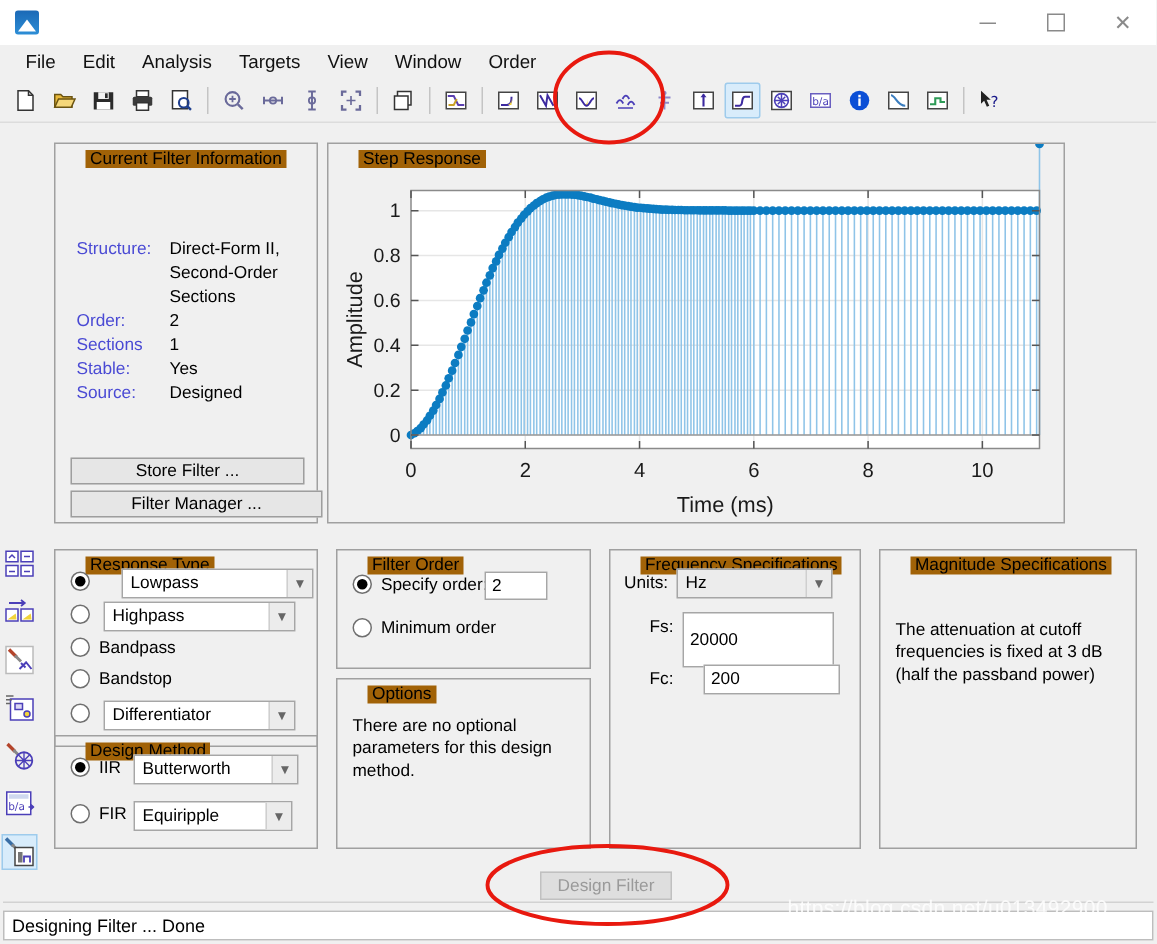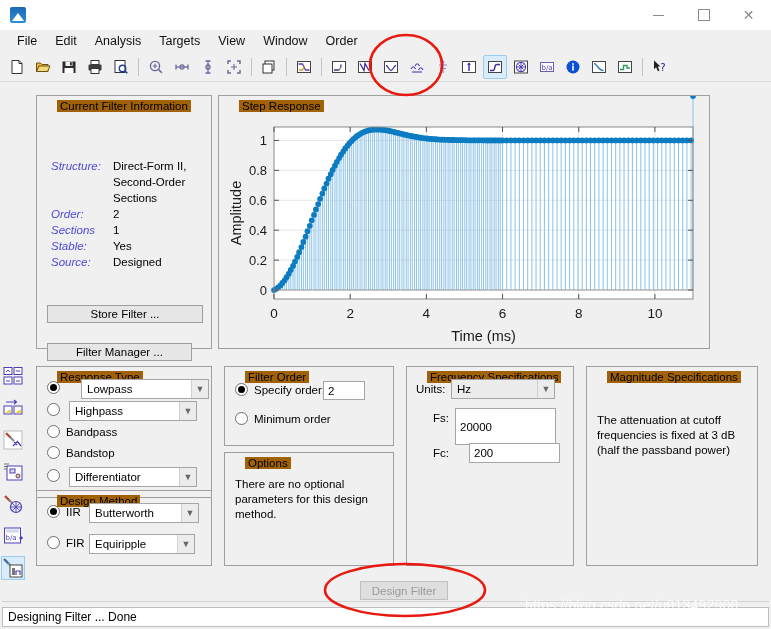--- a/index.html
+++ b/index.html
@@ -70,29 +70,29 @@
   .group{position:absolute;border:1px solid #a0a0a0;box-sizing:border-box;background:transparent;}
   .group > .glabel{
     position:absolute;top:-8px;left:20px;background:#a16207;padding:0 3px;
     font-size:11.5px;color:#000;white-space:nowrap;margin-top:12px;
   }
 
   
   #cfi{left:36px;top:95px;width:176px;height:254px;}
   .cfi-table{position:absolute;left:14px;top:62px;font-size:11.5px;line-height:16px;}
   .cfi-row{display:flex;}
-  .cfi-key{color:#4a4ad4;width:62px;flex:none;font-style:italic;}
+  .cfi-key{color:#4a4ad4;width:62px;flex:none;}
   .cfi-val{color:#000;}
   .cfi-val .l2{display:block;}
   .btn{
     background:#e6e6e6;border:1px solid #9e9e9e;color:#000;font-size:11.5px;
     display:flex;align-items:center;justify-content:center;box-sizing:border-box;
   }
   #store-filter{position:absolute;left:10px;top:209px;width:156px;height:18px;}
-  #filter-manager{position:absolute;left:10px;top:231px;width:145px;height:18px;margin-top:16px;}
+  #filter-manager{position:absolute;left:10px;top:231px;width:168px;height:18px;}
 
   
   #steprsp{left:218px;top:95px;width:492px;height:254px;}
   .plot-wrap{position:absolute;left:0;top:0;width:100%;height:100%;}
 
   
   #resp-type{left:36px;top:366px;width:176px;height:132px;}
   #design-method{left:36px;top:490px;width:176px;height:76px;}
   #filter-order{left:224px;top:366px;width:170px;height:80px;}
   #options{left:224px;top:452px;width:170px;height:114px;}

